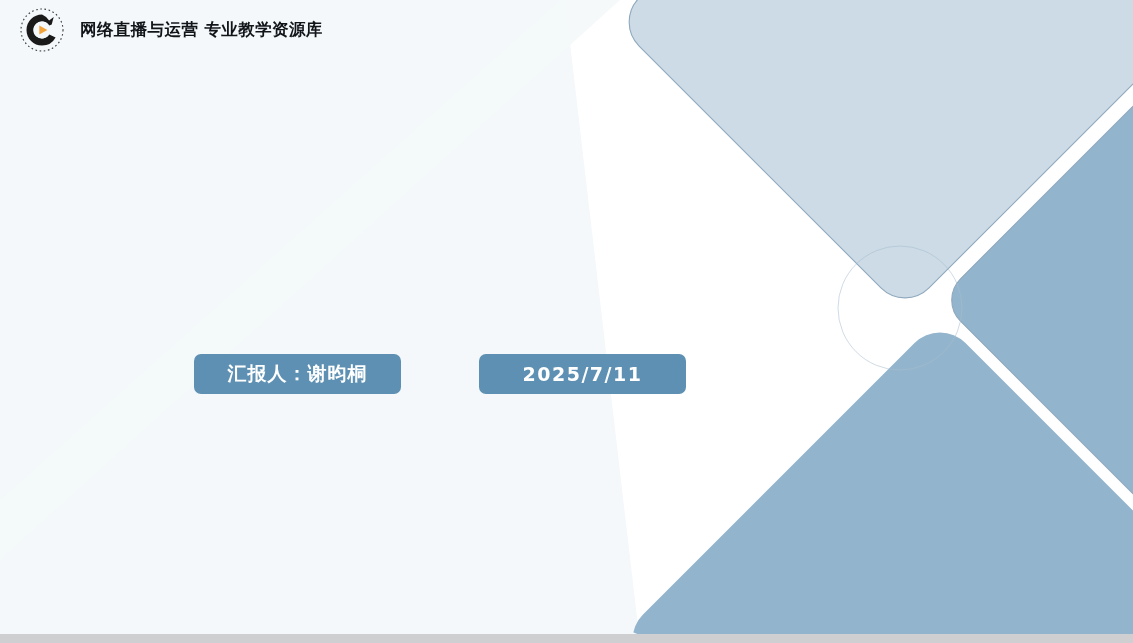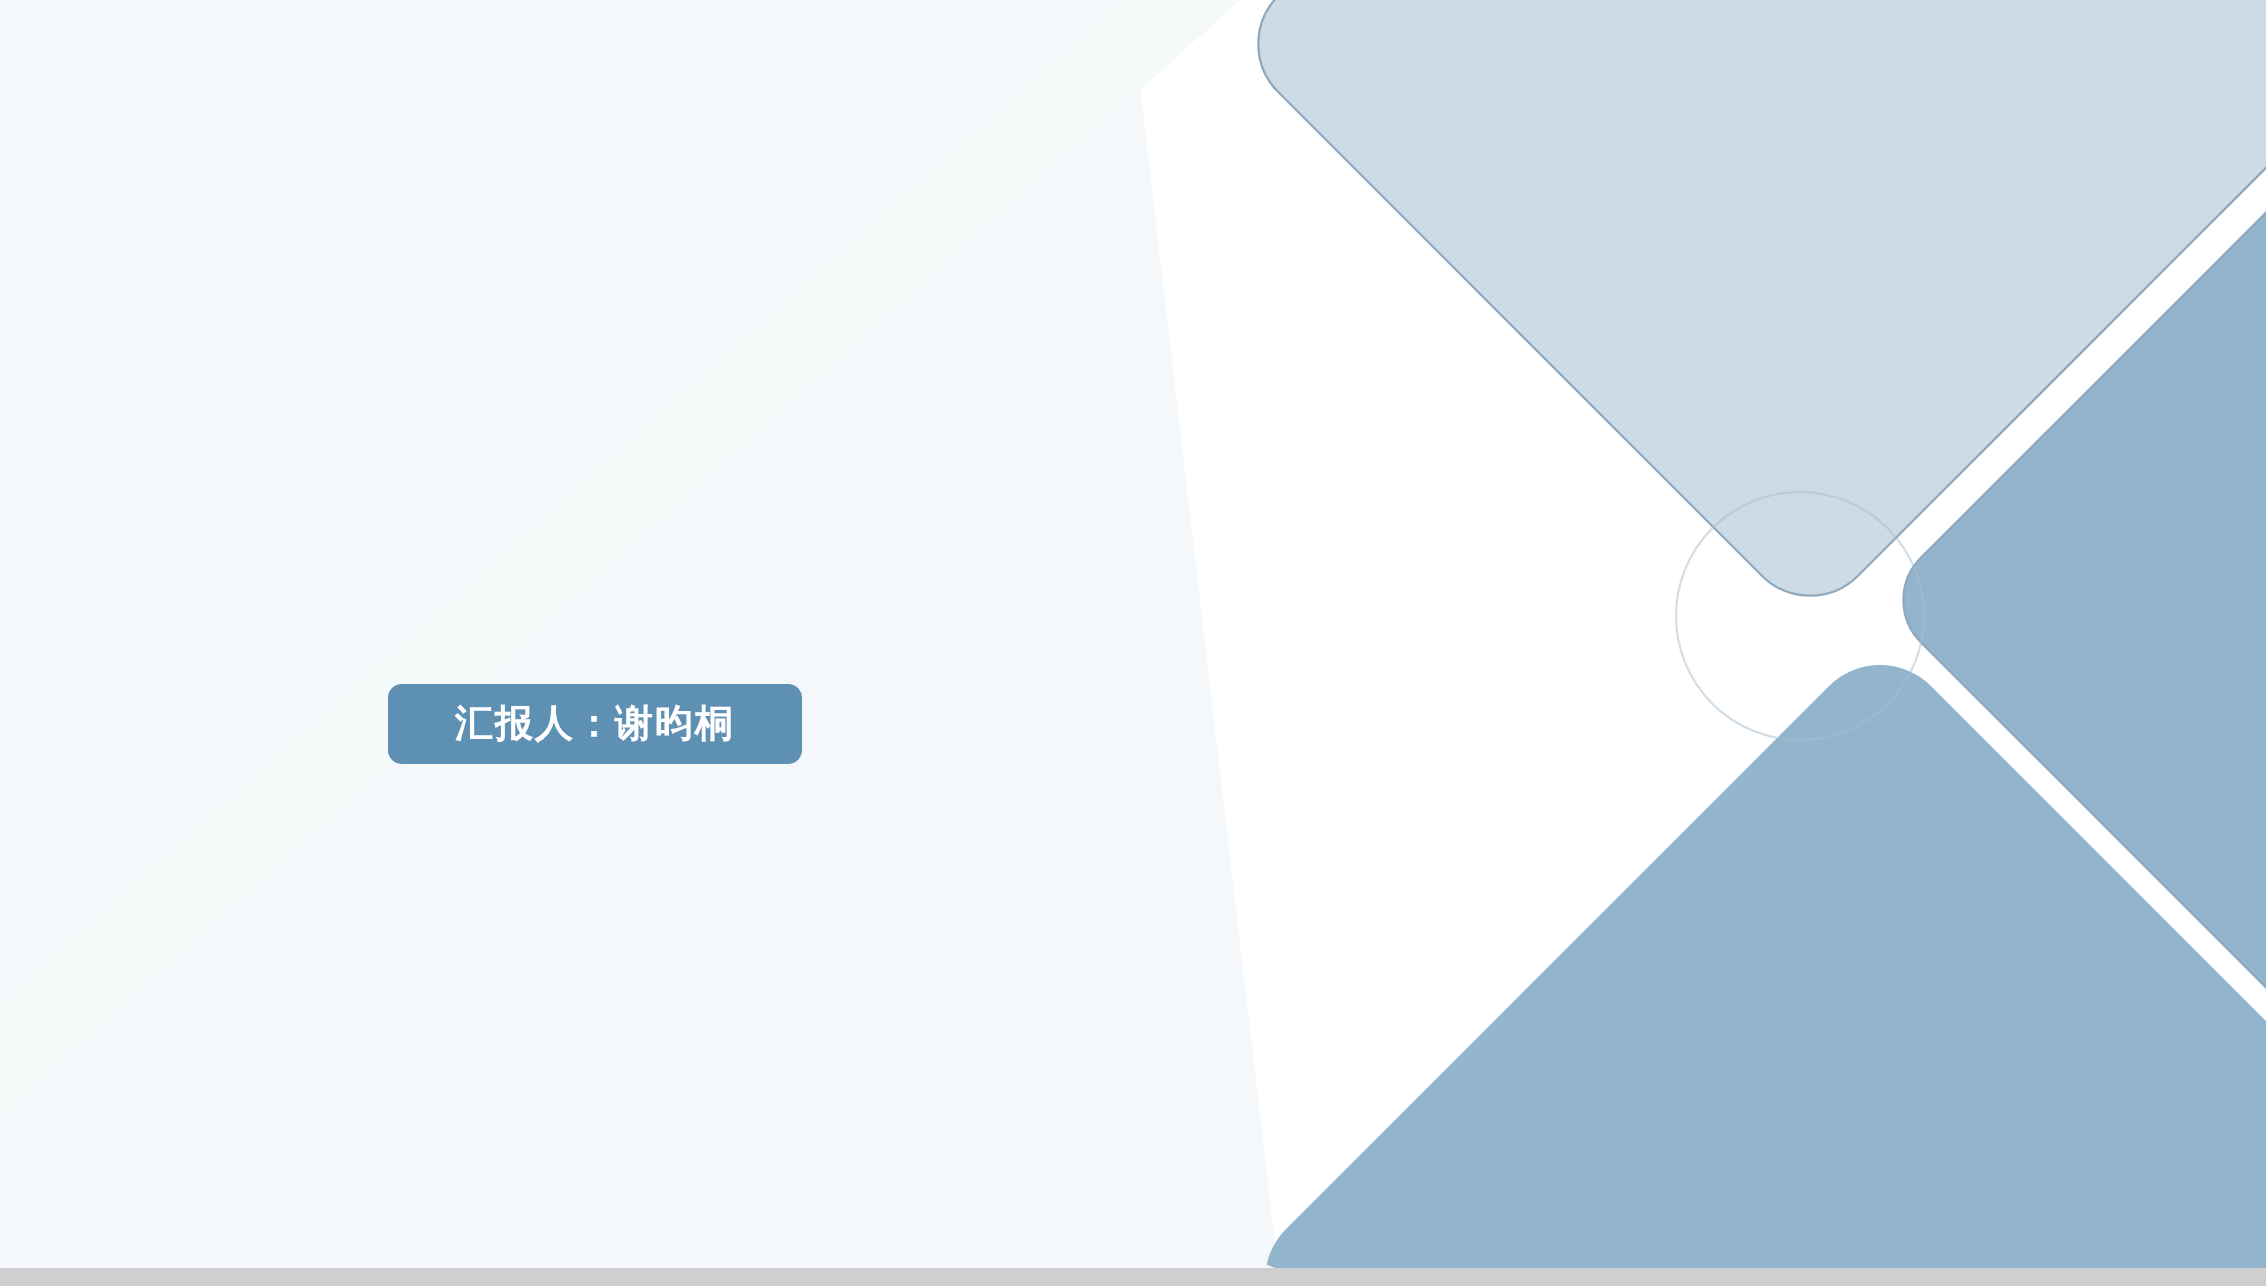--- a/index.html
+++ b/index.html
@@ -64,21 +64,21 @@
     letter-spacing: 2px;
     white-space: nowrap;
     z-index: 6;
     line-height: 1.1;
   }
 
   
   .pill-row {
     position: absolute;
     left: 194px;
-    top: 342px;
+    top: 354px;
     display: flex;
     align-items: center;
     gap: 78px;
     z-index: 6;
   }
   .pill {
     background: #5d90b2;
     color: #ffffff;
     border-radius: 7px;
     font-size: 19px;
@@ -143,21 +143,47 @@
       <path d="M 0 120 L 612 643 L 0 643 Z" fill="#f4f8fa"></path>
 
       <path d="M 560 0 L 620 0 L 0 560 L 0 500 Z" fill="#f4f8fa" opacity="0.9"></path>
 
       <circle cx="900" cy="308" r="62" fill="none" stroke="#a8bed0" stroke-width="1" opacity="0.55"></circle>
 
       <rect x="0" y="634" width="1133" height="9" fill="#cfcfd1"></rect>
     </g>
   </svg>
 
+  <div class="header">
+
+    <div class="logo-wrap">
+      <svg class="logo-svg" viewBox="0 0 48 48" aria-hidden="true">
+
+        <circle cx="24" cy="24" r="21" fill="none" stroke="#3a3a3a" stroke-width="1.1" stroke-dasharray="1.6 2.6"></circle>
+
+        <path d="M24 8.5
+                 a15.5 15.5 0 1 0 0 31
+                 a15.5 15.5 0 0 0 13.6 -8.1
+                 l-6.3 -3.0
+                 a8.6 8.6 0 1 1 0 -8.8
+                 l2.4 -1.1
+                 l2.0 -7.4
+                 l-4.6 3.4
+                 a15.4 15.4 0 0 0 -7.1 -6.0 Z" fill="#1a1a1a"></path>
+
+        <circle cx="24" cy="24" r="8.4" fill="#f4f8fa"></circle>
+
+        <path d="M21.3 19.6 L29.4 24 L21.3 28.4 Z" fill="#f2a33c"></path>
+      </svg>
+    </div>
+
+    <div class="header-title">网络直播与运营 专业教学资源库</div>
+  </div>
 
 
   <div class="pill-row">
     <div class="pill pill-presenter">汇报人：谢昀桐</div>
+    <div class="pill pill-date">2025/7/11</div>
   </div>
 
   <div class="bottom-bar"></div>
 
 </div>
 
 </body></html>

